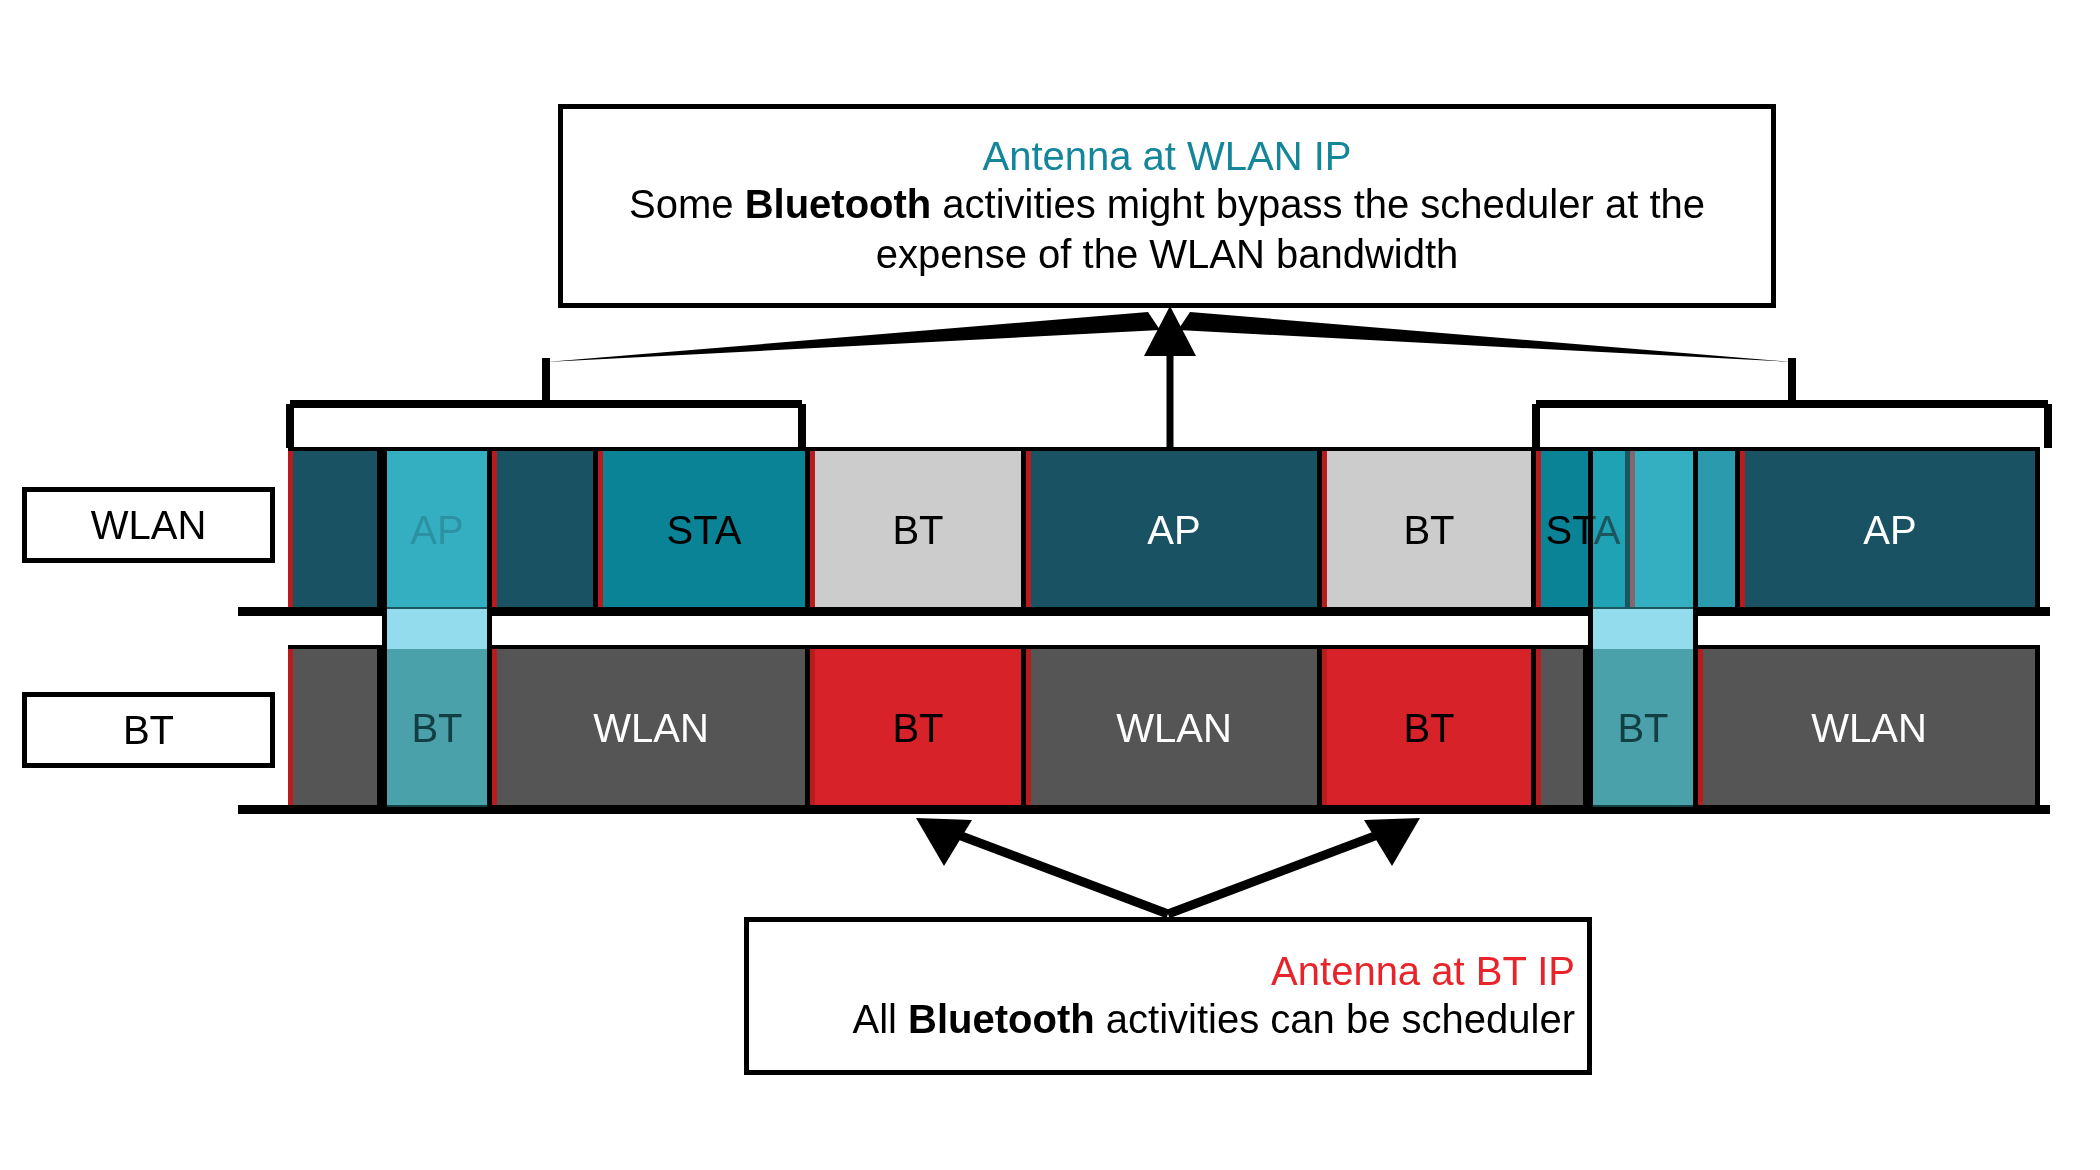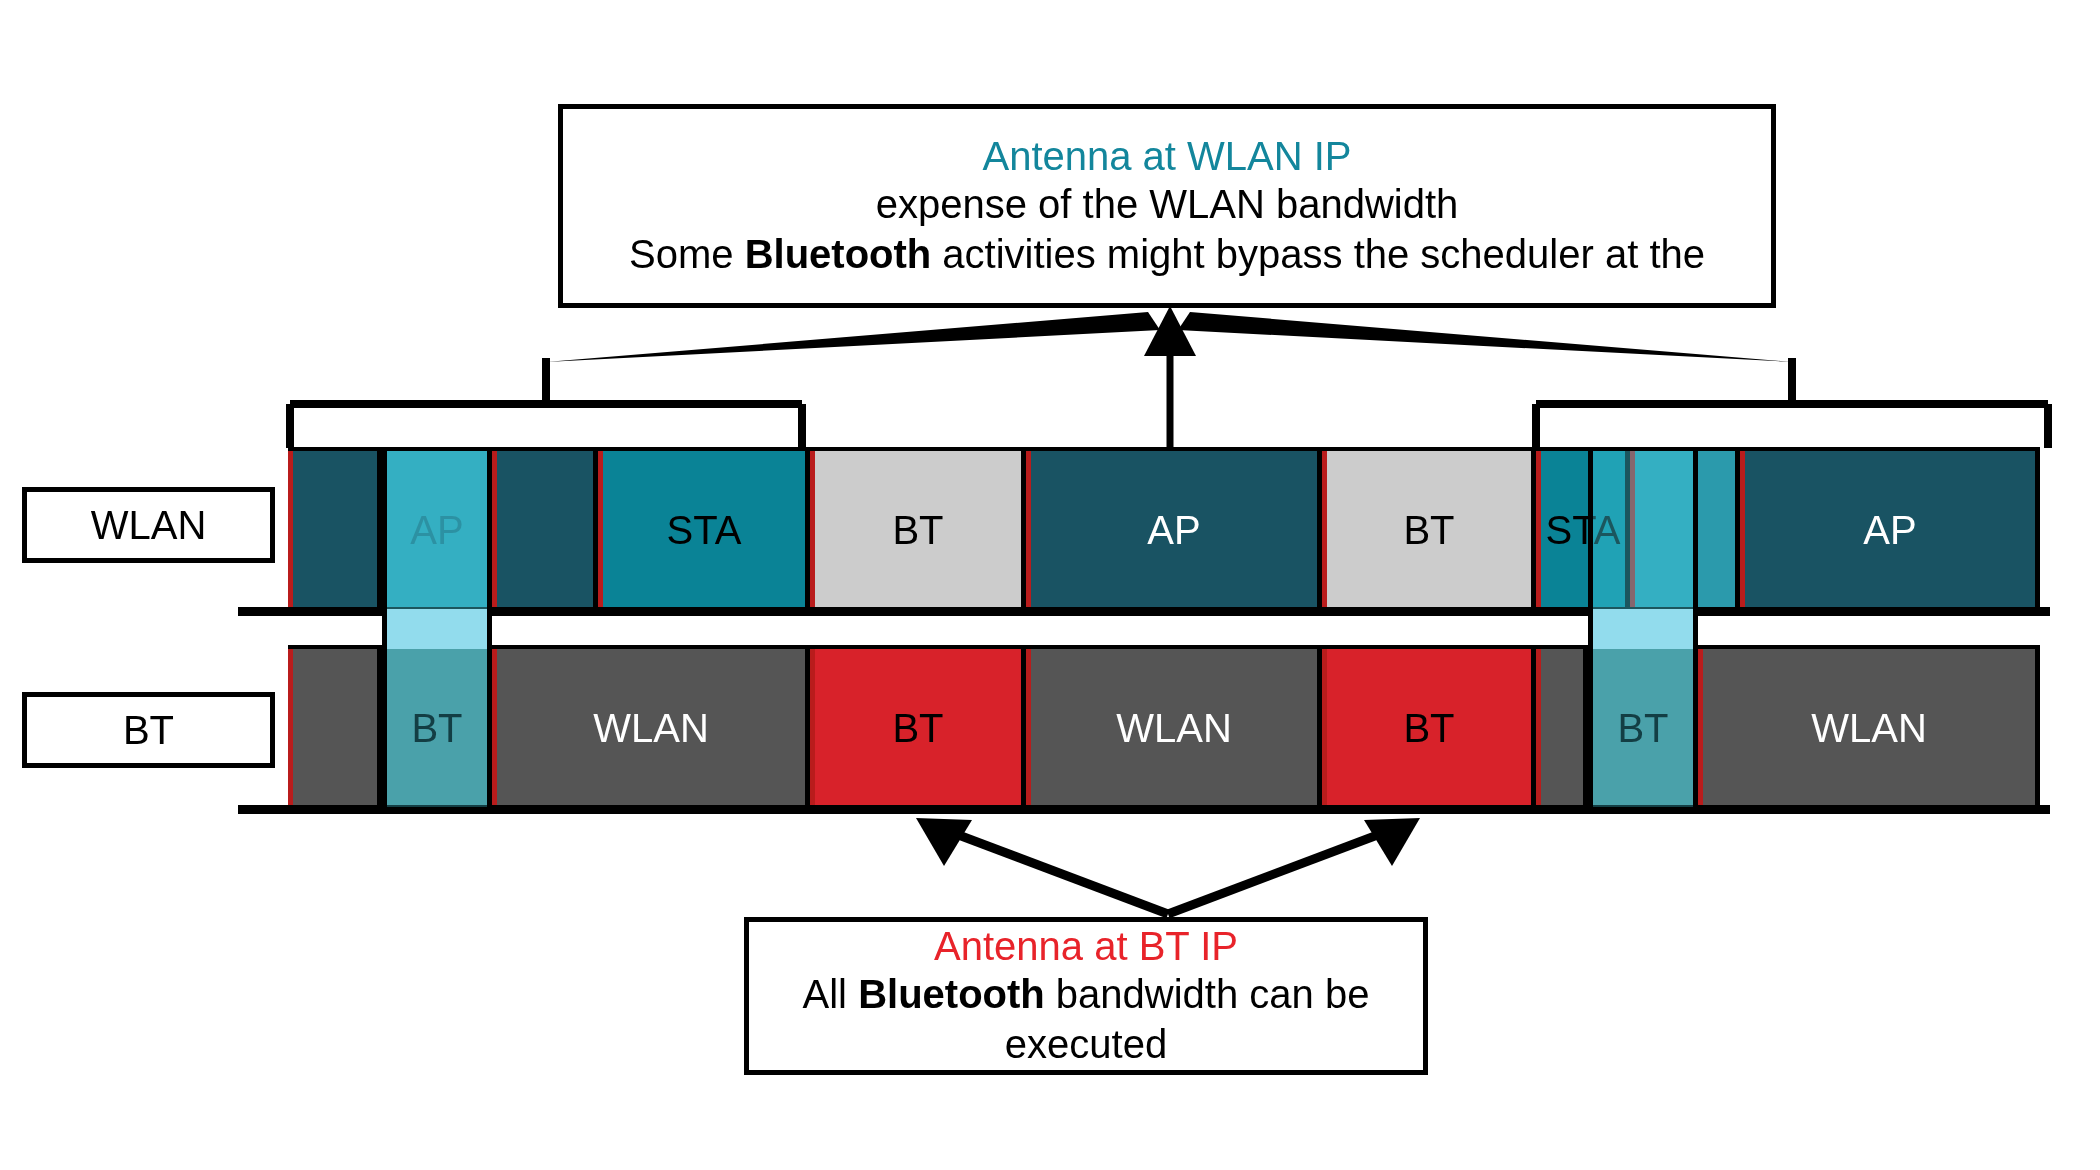--- a/index.html
+++ b/index.html
@@ -49,23 +49,24 @@
     top: 104px;
     width: 1218px;
     height: 204px;
     padding: 6px 18px;
   }
   #callout-wlan .headline { color: #13869c; }
 
   #callout-bt {
     left: 744px;
     top: 917px;
-    width: 684px;
+    width: 848px;
     height: 158px;
     padding: 6px 12px;
+    align-items: flex-end;
   }
   #callout-bt .headline { color: #e8232a; }
 
   
   .rowlabel {
     position: absolute;
     box-sizing: border-box;
     background: #ffffff;
     border: 5px solid #000000;
     display: flex;
@@ -145,22 +146,22 @@
     pointer-events: none;
   }
 </style>
 </head>
 <body>
 
 <div id="stage">
 
   <div class="callout" id="callout-wlan">
     <div class="headline">Antenna at WLAN IP</div>
+    <div class="bodyline"><span>Some </span><b>Bluetooth</b><span> activities might bypass the scheduler at the</span></div>
     <div class="bodyline">expense of the WLAN bandwidth</div>
-    <div class="bodyline"><span>Some </span><b>Bluetooth</b><span> activities might bypass the scheduler at the</span></div>
   </div>
 
   <div class="rowlabel" id="label-wlan">WLAN</div>
   <div class="rowlabel" id="label-bt">BT</div>
 
   <div class="rowedge" id="rowedge-wlan-top"></div>
   <div class="row" id="row-wlan">
       <div class="seg" style="left: 0px; width: 94px; background: rgb(25, 83, 99); color: rgb(255, 255, 255);"></div>
       <div class="seg" style="left: 94px; width: 110px; background: rgb(43, 154, 172); color: rgba(25, 83, 99, 0.72);">
         <span class="seg-label">AP</span>
@@ -253,16 +254,16 @@
     <g>
       <path d="M 1168,914 L 940,828" stroke="#000000" stroke-width="9" fill="none"></path>
       <path d="M 916,818 L 972,820 L 944,866 Z" fill="#000000"></path>
       <path d="M 1168,914 L 1396,828" stroke="#000000" stroke-width="9" fill="none"></path>
       <path d="M 1420,818 L 1392,866 L 1364,820 Z" fill="#000000"></path>
     </g>
   </svg>
 
   <div class="callout" id="callout-bt">
     <div class="headline">Antenna at BT IP</div>
-    <div class="bodyline"><span>All </span><b>Bluetooth</b><span> bandwidth can be executed</span></div>
+    <div class="bodyline"><span>All </span><b>Bluetooth</b><span> activities can be scheduler</span></div>
   </div>
 
 </div>
 
 </body></html>

